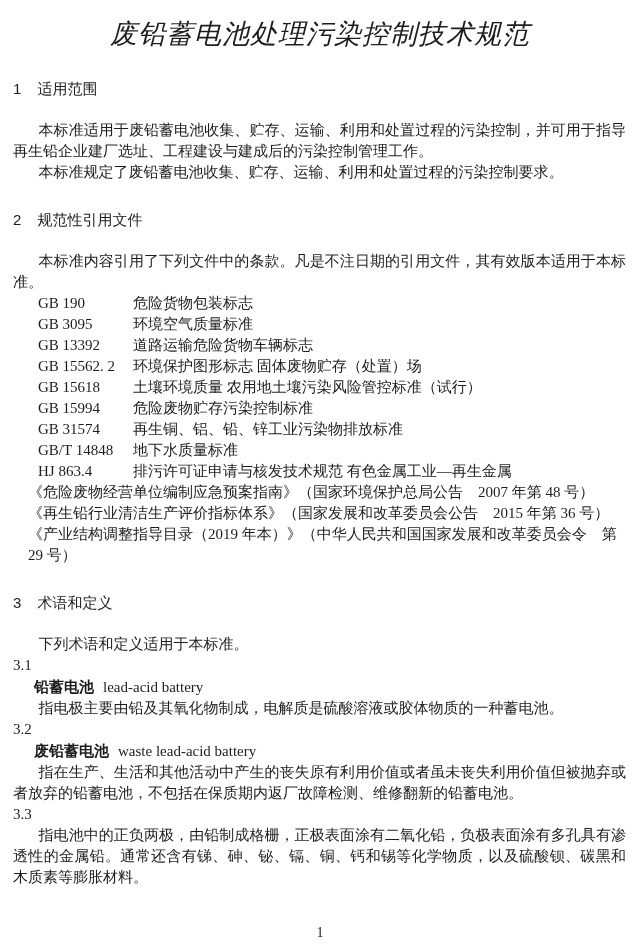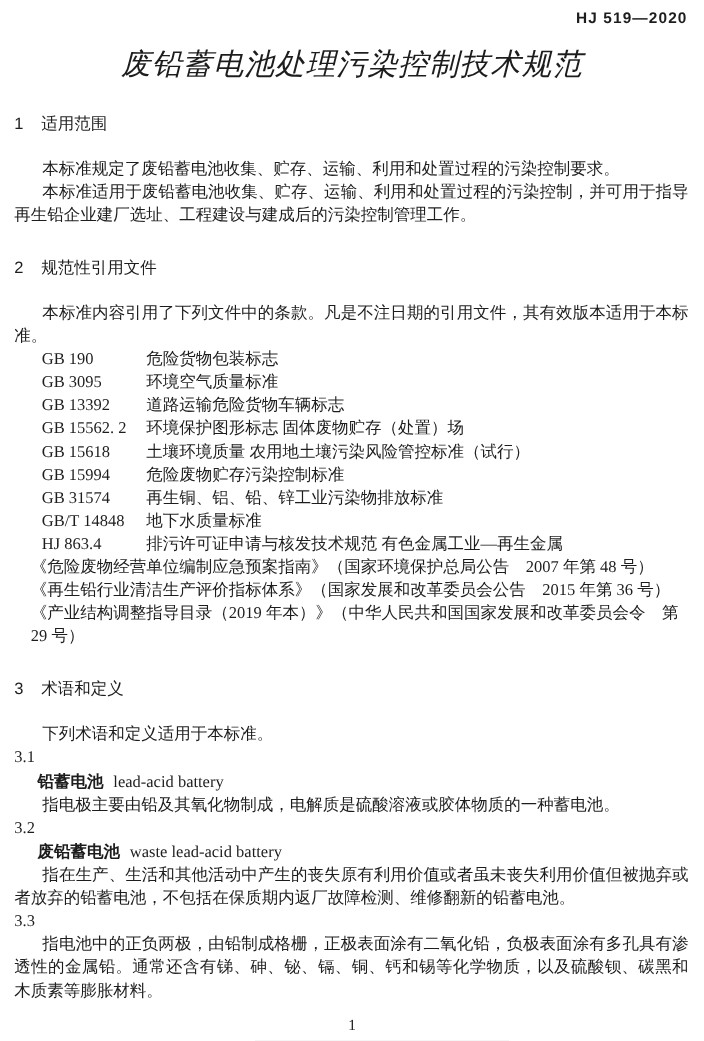--- a/index.html
+++ b/index.html
@@ -73,32 +73,31 @@
     bottom: 5px;
     text-align: center;
     font-size: 14px;
   }
 </style>
 </head>
 <body>
 
 <div class="page">
 
-  <div class="header">HJ 519—2020</div>
 
   <h1 class="title">废铅蓄电池处理污染控制技术规范</h1>
 
   <div class="content">
 
     <div class="sec-heading">
       <span class="sec-num">1</span>
       <span class="sec-text">适用范围</span>
     </div>
+    <p class="para">本标准适用于废铅蓄电池收集、贮存、运输、利用和处置过程的污染控制，并可用于指导再生铅企业建厂选址、工程建设与建成后的污染控制管理工作。</p>
     <p class="para">本标准规定了废铅蓄电池收集、贮存、运输、利用和处置过程的污染控制要求。</p>
-    <p class="para">本标准适用于废铅蓄电池收集、贮存、运输、利用和处置过程的污染控制，并可用于指导再生铅企业建厂选址、工程建设与建成后的污染控制管理工作。</p>
 
     <div class="sec-heading">
       <span class="sec-num">2</span>
       <span class="sec-text">规范性引用文件</span>
     </div>
     <p class="para">本标准内容引用了下列文件中的条款。凡是不注日期的引用文件，其有效版本适用于本标准。</p>
 
     <div class="ref-row">
       <span class="ref-code">GB 190</span>
       <span class="ref-title">危险货物包装标志</span>

